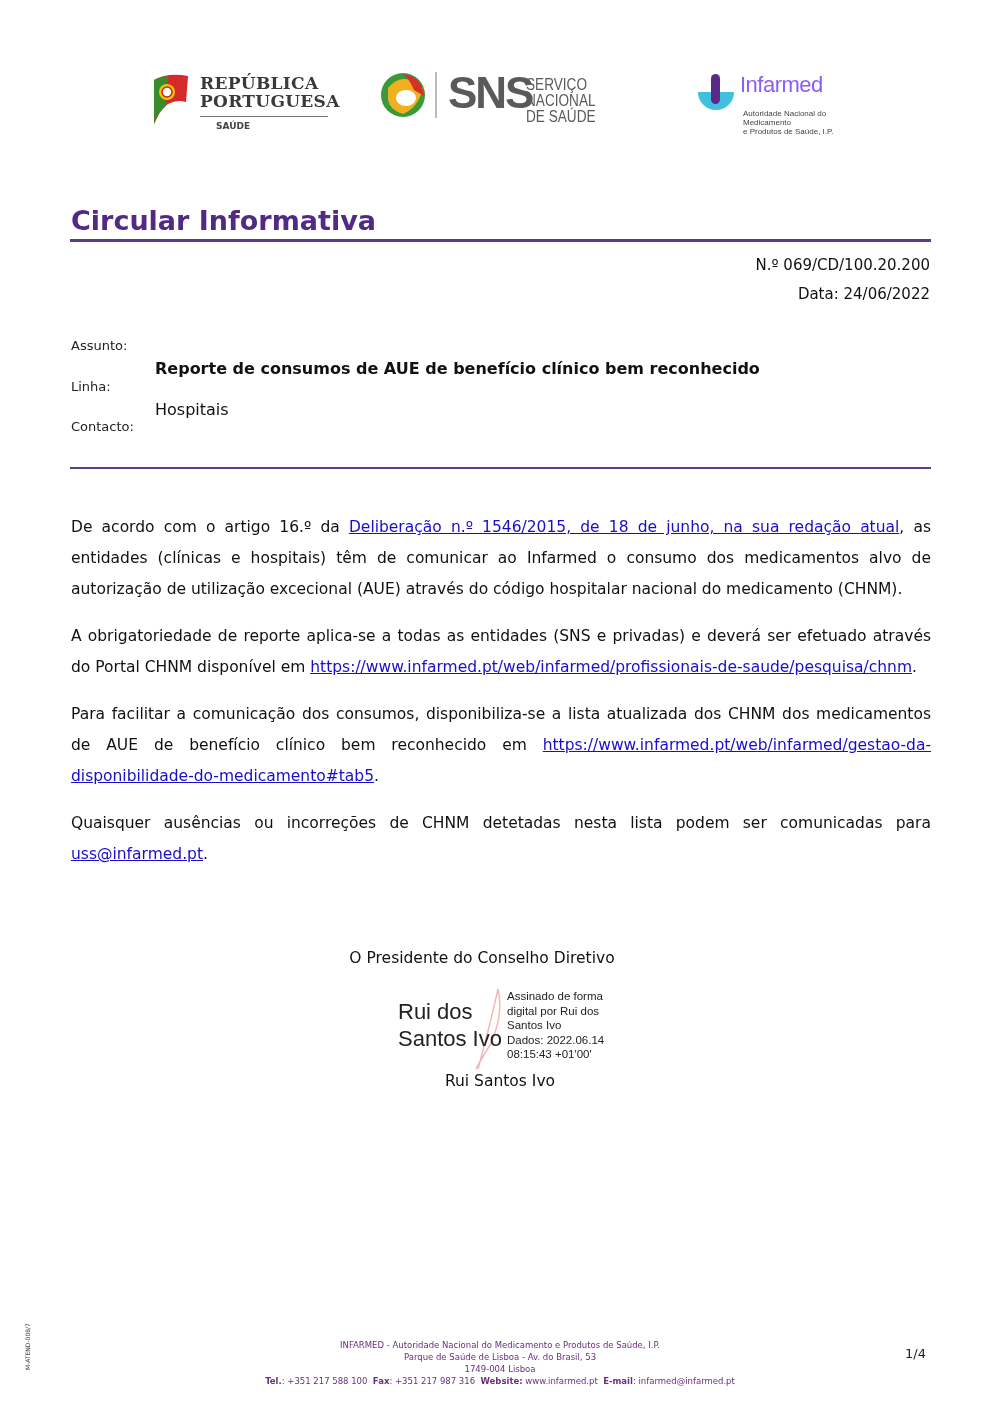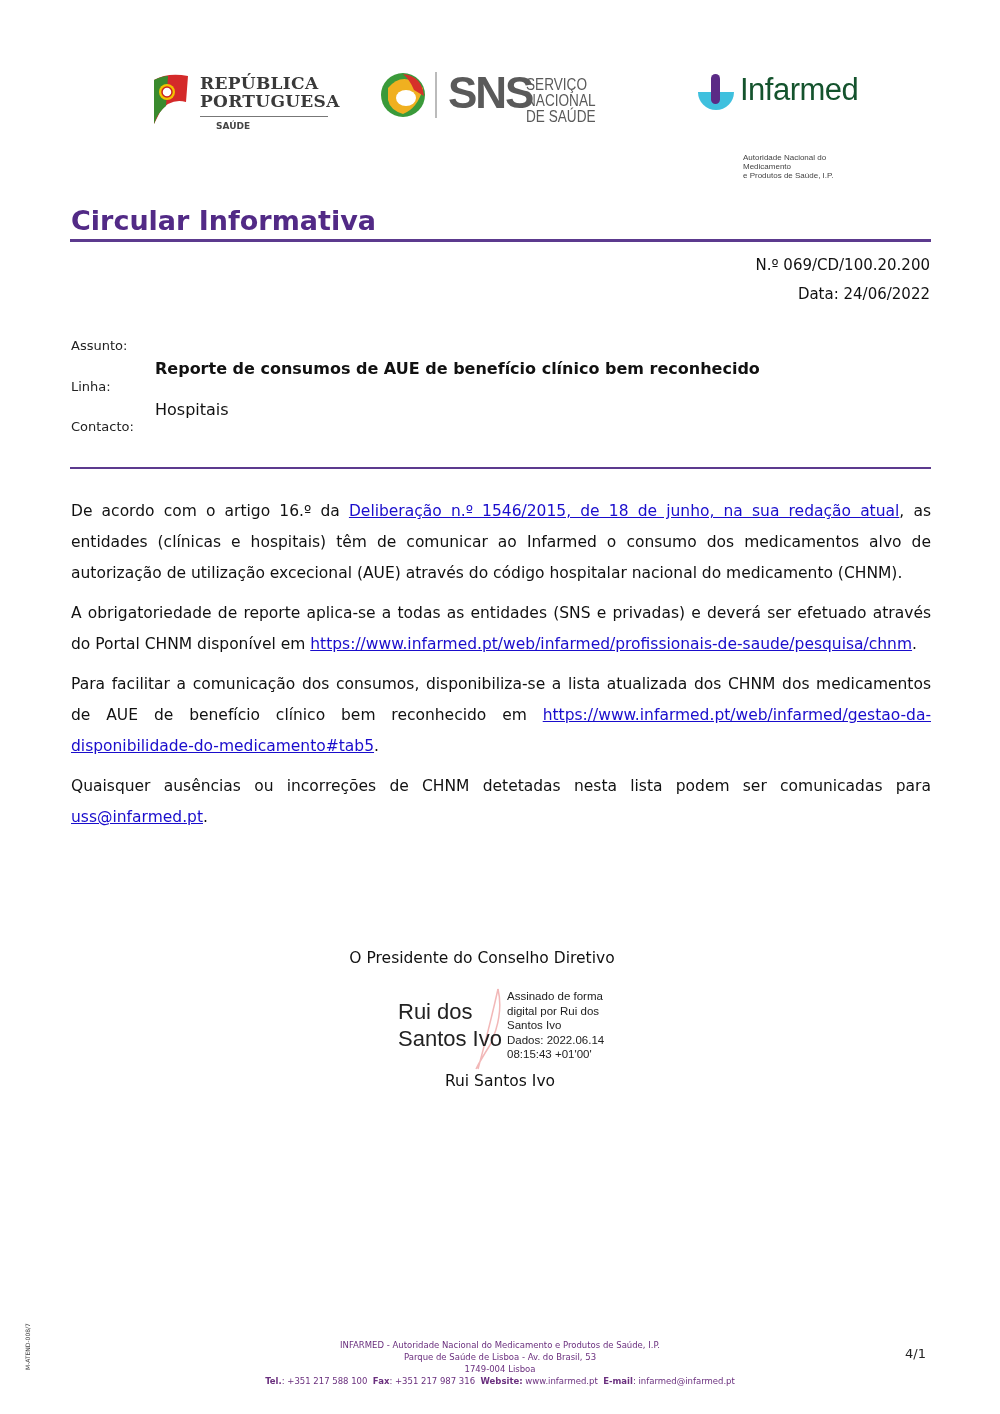--- a/index.html
+++ b/index.html
@@ -9,32 +9,32 @@
   
   .logo-rp { left:150px; top:72px; width:185px; height:62px; }
   .rp-text { position:absolute; left:50px; top:2px; font-family:"DejaVu Serif", serif; font-weight:bold; font-size:17px; line-height:18px; color:#3a3a3a; letter-spacing:0.3px; }
   .rp-line { position:absolute; left:50px; top:44px; width:128px; height:1px; background:#777; }
   .rp-sub { position:absolute; left:66px; top:49px; font-size:9px; font-weight:bold; color:#444; }
   .logo-sns { left:378px; top:70px; width:280px; height:52px; }
   .sns-bar { position:absolute; left:57px; top:2px; width:2px; height:46px; background:#bbb; }
   .sns-big { position:absolute; left:70px; top:-2px; font-family:"Liberation Sans", sans-serif; font-weight:bold; font-size:44px; letter-spacing:-2px; color:#5a5a5a; }
   .sns-small { position:absolute; left:148px; top:7px; font-family:"Liberation Sans", sans-serif; font-size:16px; line-height:16px; color:#5a5a5a; transform:scaleX(0.85); transform-origin:left; }
   .logo-inf { left:694px; top:72px; width:175px; height:62px; }
-  .inf-name { position:absolute; left:46px; top:0px; font-family:"Liberation Sans", sans-serif; font-size:31px; color:#14532d; letter-spacing:-0.5px; }
-  .inf-sub { position:absolute; left:49px; top:37px; font-family:"Liberation Sans", sans-serif; font-size:8px; line-height:9px; color:#444;margin-top:44px; }
+  .inf-name { position:absolute; left:46px; top:0px; font-family:"Liberation Sans", sans-serif; font-size:22px; color:#8b5cf6; letter-spacing:-0.5px; }
+  .inf-sub { position:absolute; left:49px; top:37px; font-family:"Liberation Sans", sans-serif; font-size:8px; line-height:9px; color:#444; }
   
   .title { left:71px; top:205px; font-size:27px; font-weight:bold; color:#522a86; }
   .rule-top { left:70px; top:239px; width:861px; height:3px; background:#5c3a8e; }
   .ref { right:70px; top:256px; font-size:15px; text-align:right; }
   .date { right:70px; top:285px; font-size:15px; text-align:right; }
   .row-label { font-size:13px; color:#222; }
   .row-val { font-size:16px;margin-top:24px; }
   .rule-mid { left:70px; top:467px; width:861px; height:2px; background:#5c3a8e; }
   .body { left:71px; width:860px; font-size:15.5px; line-height:31px; text-align:justify; }
-  .body p { margin:0 0 9px 0; }
+  .body p { margin:16px 0 9px 0; }
   .sign-title { left:0; width:964px; top:949px; text-align:center; font-size:15.5px; }
   .sig-name { left:398px; top:998px; font-family:"Liberation Sans", sans-serif; font-size:22px; line-height:27px; color:#222; }
   .sig-meta { left:507px; top:989px; font-family:"Liberation Sans", sans-serif; font-size:11.5px; line-height:14.5px; color:#222; }
   .signer { left:0; width:1000px; top:1072px; text-align:center; font-size:15.5px; }
   .footer { left:0; width:1000px; top:1339px; text-align:center; font-size:8.5px; line-height:12px; color:#6a2f7e; }
   .footer b { color:#6a2f7e; }
   .page-num { left:905px; top:1346px; font-size:13px; color:#222; }
   .side-code { left:24px; top:1322px; font-size:6px; color:#444; transform:rotate(-90deg); transform-origin:left top; white-space:nowrap; top:1370px; }
 </style>
 </head>
@@ -129,13 +129,13 @@
   <div>INFARMED - Autoridade Nacional do Medicamento e Produtos de Saúde, I.P.</div>
   <div>Parque de Saúde de Lisboa - Av. do Brasil, 53</div>
   <div>1749-004 Lisboa</div>
   <div>
     <b>Tel.</b><span>: +351 217 588 100</span>&nbsp;
     <b>Fax</b><span>: +351 217 987 316</span>&nbsp;
     <b>Website:</b><span> www.infarmed.pt</span>&nbsp;
     <b>E-mail</b><span>: infarmed@infarmed.pt</span>
   </div>
 </div>
-<div class="abs page-num">4/1</div>
+<div class="abs page-num">1/4</div>
 
 </body></html>

